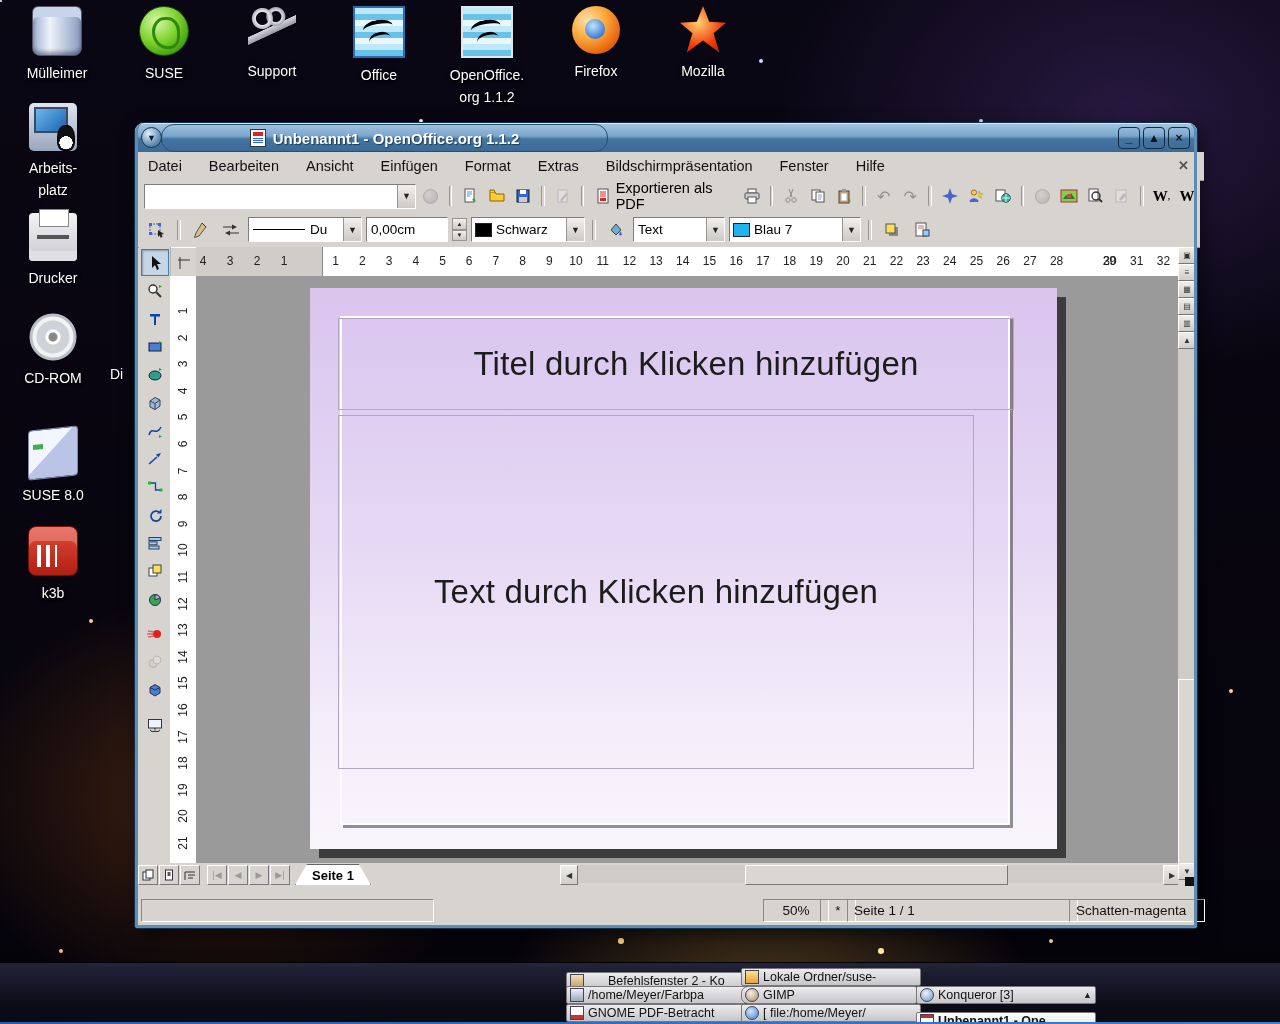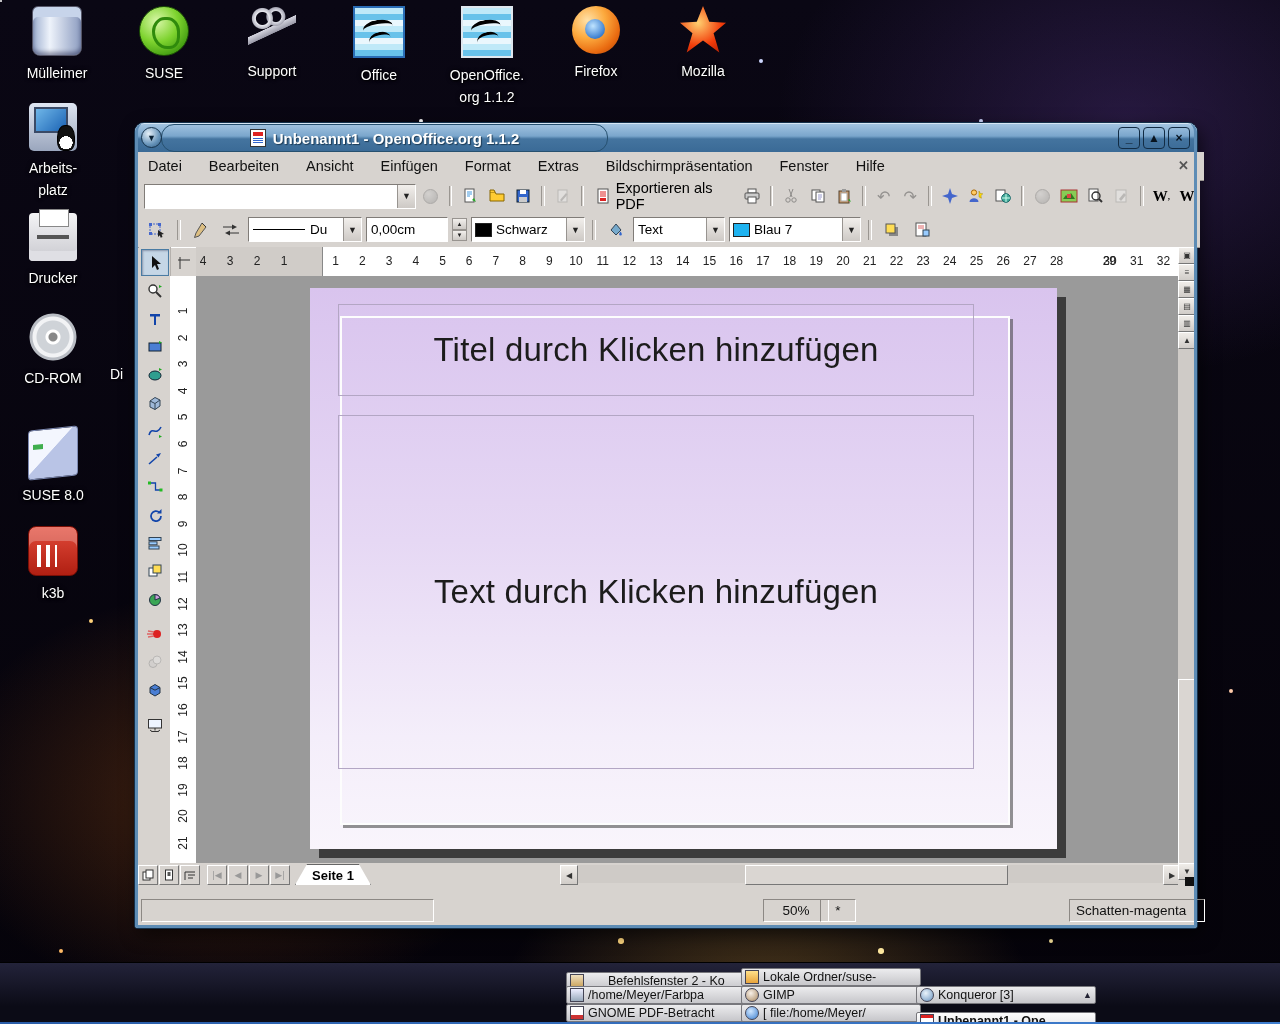--- a/index.html
+++ b/index.html
@@ -116,21 +116,21 @@
   #rulerV{position:absolute;left:35px;top:153px;width:26px;height:587px;background:#fff;border-right:1px solid #555;overflow:hidden;font-size:12px;color:#222;}
   .vnum{position:absolute;left:4px;width:18px;text-align:center;transform:rotate(-90deg);}
   #canvas{position:absolute;left:61px;top:153px;width:982px;height:587px;background:#9a9a9a;overflow:hidden;}
 
   #slideShadow{position:absolute;left:123px;top:21px;width:747px;height:561px;background:#3c3c3c;}
   #slide{position:absolute;left:114px;top:12px;width:747px;height:561px;
     background:linear-gradient(180deg,#d9c4ee 0%,#e6d8f4 45%,#f4eefa 80%,#f9f5fc 100%);}
   #pageInner{position:absolute;left:30px;top:28px;width:666px;height:505px;border:2px solid #fdfdfd;
     box-shadow:3px 3px 0 rgba(60,60,60,.55);}
   .ph{position:absolute;left:28px;width:634px;border:1px solid #b3a6c4;display:flex;align-items:center;justify-content:center;}
-  #phTitle{top:16px;height:90px;}
+  #phTitle{top:30px;height:90px;padding-left:40px;}
   #phBody{top:127px;height:352px;}
   .phtext{font-size:33px;color:#1c1c1c;letter-spacing:.2px;}
   #vscroll{position:absolute;left:1043px;top:124px;width:16px;height:616px;background:#cfcbc7;}
   .vbtn{width:16px;height:15px;background:linear-gradient(#f0ede9,#d0ccc8);border:1px solid;border-color:#fff #777 #777 #fff;
         display:flex;align-items:center;justify-content:center;font-size:8px;color:#333;}
   #vthumb{position:absolute;left:0;top:432px;width:16px;height:190px;background:#dad6d2;border:1px solid;border-color:#fff #777 #777 #fff;}
   #bottomrow{position:absolute;left:3px;top:740px;width:1056px;height:23px;background:#d7d3cf;display:flex;align-items:center;}
   .sbtn{width:18px;height:18px;background:#d7d3cf;border:1px solid;border-color:#fff #777 #777 #fff;display:flex;align-items:center;justify-content:center;font-size:9px;color:#333;margin-right:1px;}
   .navb{color:#999;}
   #pagetab{height:20px;padding:0 16px;margin-left:4px;background:#fff;border:1px solid #666;border-bottom:none;
@@ -708,20 +708,23 @@
   </div>
 
   <div id="statusbar">
     <span class="scell" style="left:3px;width:279px"></span>
     <span class="scell" style="left:625px;width:52px;justify-content:center">
         <span>50%</span>
       </span>
     <span class="scell" style="left:682px;width:22px;justify-content:center">
         <span>*</span>
       </span>
+    <span class="scell" style="left:709px;width:217px">
+        <span>Seite 1 / 1</span>
+      </span>
     <span class="scell" style="left:931px;width:122px">
         <span>Schatten-magenta</span>
       </span>
   </div>
 
   <div id="winborder"></div>
 </div>
 
 <div id="panel">
   <div id="launchers"></div>
@@ -737,21 +740,21 @@
       <span>/home/Meyer/Farbpa</span>
     </div>
     <div class="task" style="left: 566px; top: 41px;">
       <div class="tkico tk-pdf"></div>
       <span>GNOME PDF-Betracht</span>
     </div>
     <div class="task" style="left: 741px; top: 5px;">
       <div class="tkico tk-folder"></div>
       <span>Lokale Ordner/suse-</span>
     </div>
-    <div class="task" style="left: 741px; top: 23px;">
+    <div class="task" style="left: 741px; top: 23px; border-radius: 7px;">
       <div class="tkico tk-gimp"></div>
       <span>GIMP</span>
     </div>
     <div class="task" style="left: 741px; top: 41px;">
       <div class="tkico tk-globe"></div>
       <span>[ file:/home/Meyer/</span>
     </div>
     <div class="task active" style="left: 916px; top: 5px;">
       <div class="tkico tk-impress"></div>
       <span>Unbenannt1 - Ope</span>

